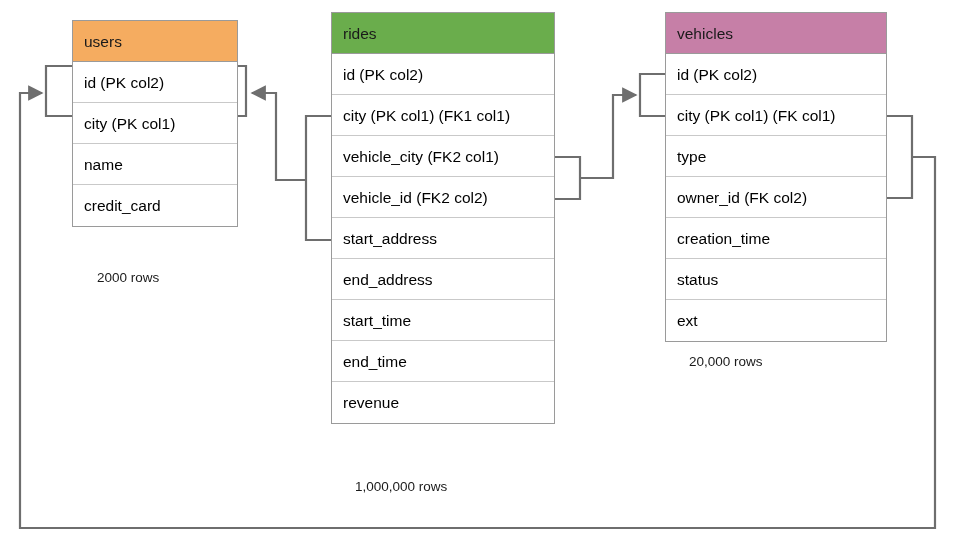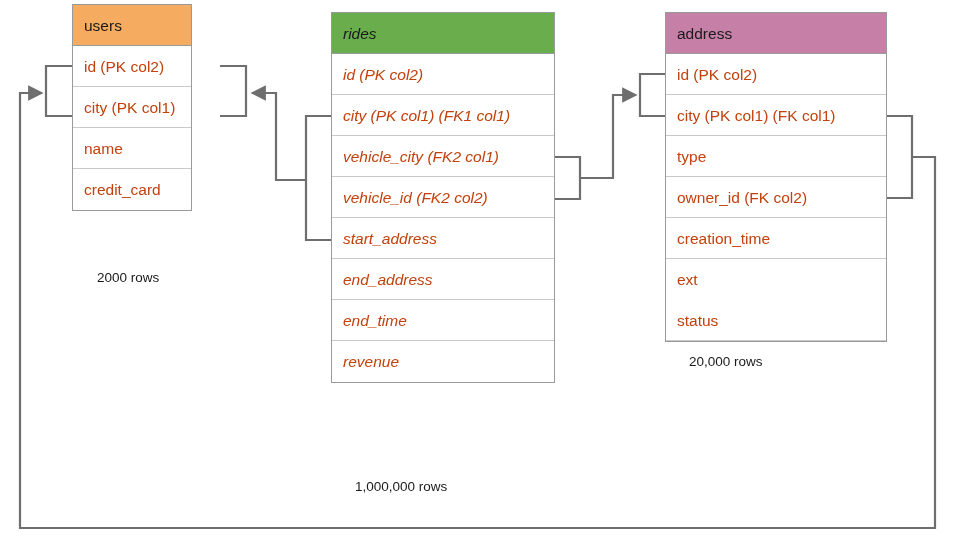--- a/index.html
+++ b/index.html
@@ -41,21 +41,21 @@
     border-bottom: 1px solid #9a9a9a;
     white-space: nowrap;
     overflow: hidden;
   }
   .entity-field {
     box-sizing: border-box;
     height: 41px;
     line-height: 41px;
     padding: 0 0 0 11px;
     font-size: 15.5px;
-    color: #c2410c;
+    color: #000000;
     border-bottom: 1px solid #c9c9c9;
     white-space: nowrap;
     overflow: hidden;
     background: #ffffff;
   }
   .entity-field.last {
     border-bottom: none;
   }
   .rowcount {
     position: absolute;
@@ -92,47 +92,48 @@
       <path d="M 665 74 L 640 74 L 640 116 L 665 116"></path>
 
       <path d="M 580 178 L 613 178 L 613 95 L 636 95" marker-end="url(#arrow)"></path>
 
       <path d="M 887 116 L 912 116 L 912 198 L 887 198"></path>
 
       <path d="M 912 157 L 935 157 L 935 528 L 20 528 L 20 93 L 42 93" marker-end="url(#arrow)"></path>
     </g>
   </svg>
 
-  <div class="entity" style="left:72px; top:4px; width:120px;">
+  <div class="entity" style="left:72px; top:20px; width:166px;">
     <div class="entity-header" style="background:#f5ac60;">users</div>
     <div class="entity-field">id (PK col2)</div>
     <div class="entity-field">city (PK col1)</div>
     <div class="entity-field">name</div>
     <div class="entity-field last">credit_card</div>
   </div>
   <div class="rowcount" style="left:82px; top:270px;">2000 rows</div>
 
-  <div class="entity" style="left:331px; top:12px; width:224px;font-style:italic;">
+  <div class="entity" style="left:331px; top:12px; width:224px;">
     <div class="entity-header" style="background:#6aad4c;">rides</div>
     <div class="entity-field">id (PK col2)</div>
     <div class="entity-field">city (PK col1) (FK1 col1)</div>
     <div class="entity-field">vehicle_city (FK2 col1)</div>
     <div class="entity-field">vehicle_id (FK2 col2)</div>
     <div class="entity-field">start_address</div>
     <div class="entity-field">end_address</div>
+    <div class="entity-field">start_time</div>
     <div class="entity-field">end_time</div>
     <div class="entity-field last">revenue</div>
   </div>
   <div class="rowcount" style="left:340px; top:479px;text-align:center;">1,000,000 rows</div>
 
   <div class="entity" style="left:665px; top:12px; width:222px;">
-    <div class="entity-header" style="background:#c67fa7;">address</div>
+    <div class="entity-header" style="background:#c67fa7;">vehicles</div>
     <div class="entity-field">id (PK col2)</div>
     <div class="entity-field">city (PK col1) (FK col1)</div>
     <div class="entity-field">type</div>
     <div class="entity-field">owner_id (FK col2)</div>
     <div class="entity-field">creation_time</div>
+    <div class="entity-field">status</div>
     <div class="entity-field last">ext</div>
-    <div class="entity-field">status</div>
   </div>
   <div class="rowcount" style="left:674px; top:354px;">20,000 rows</div>
 
 </div>
 
 </body></html>

